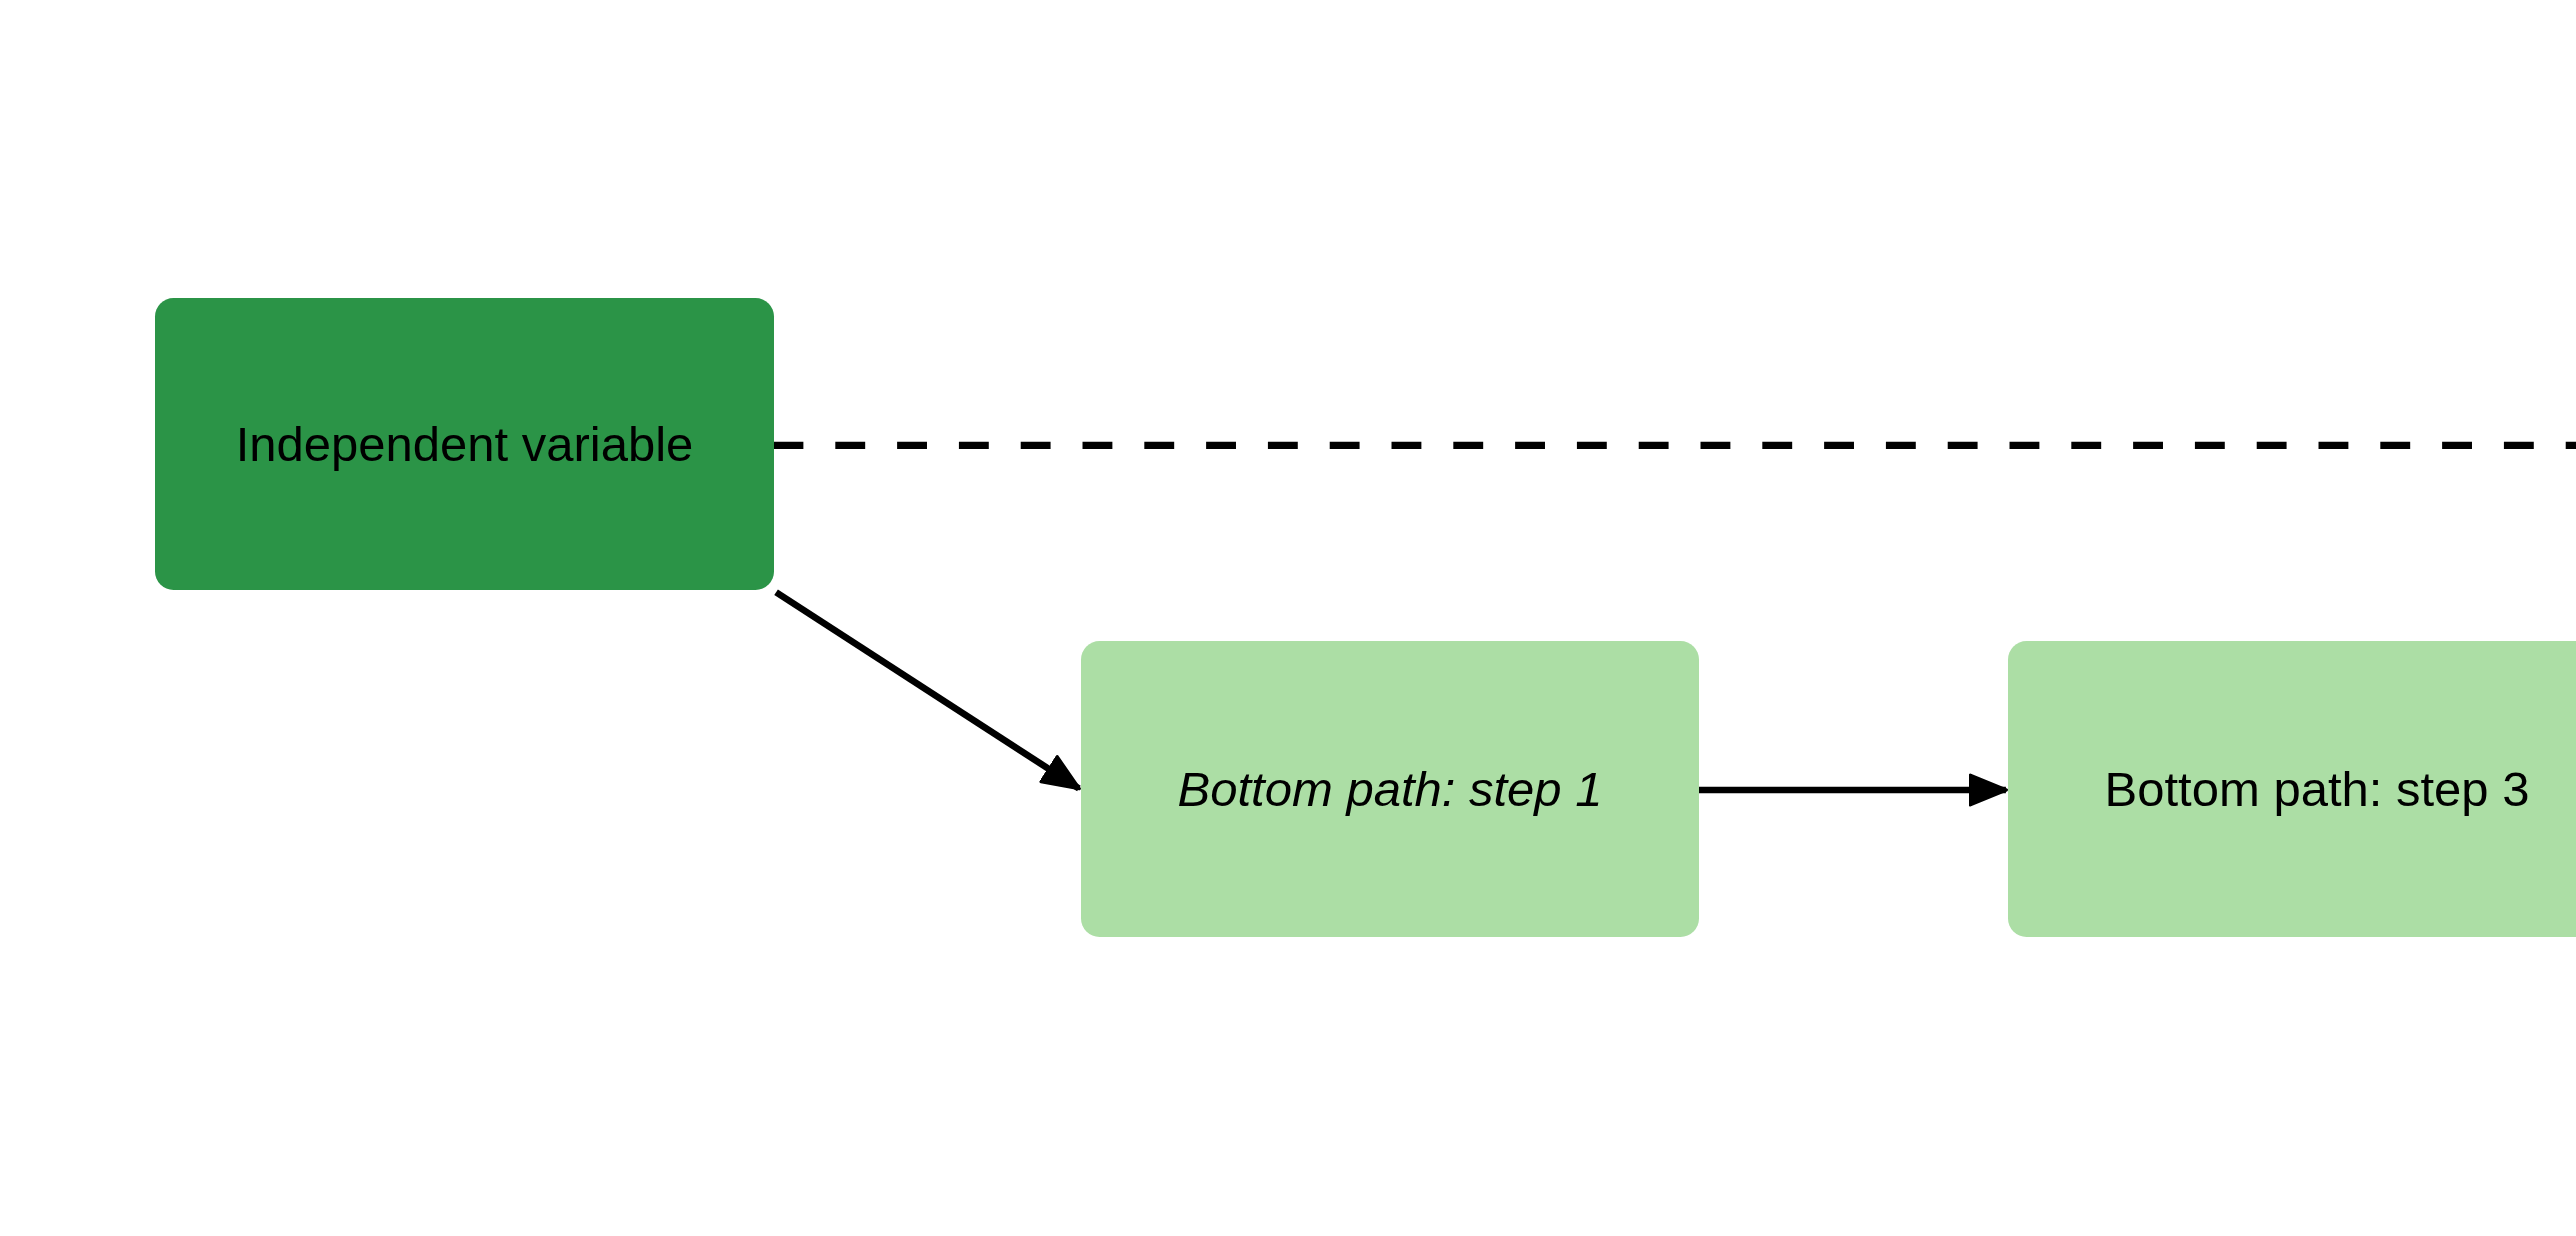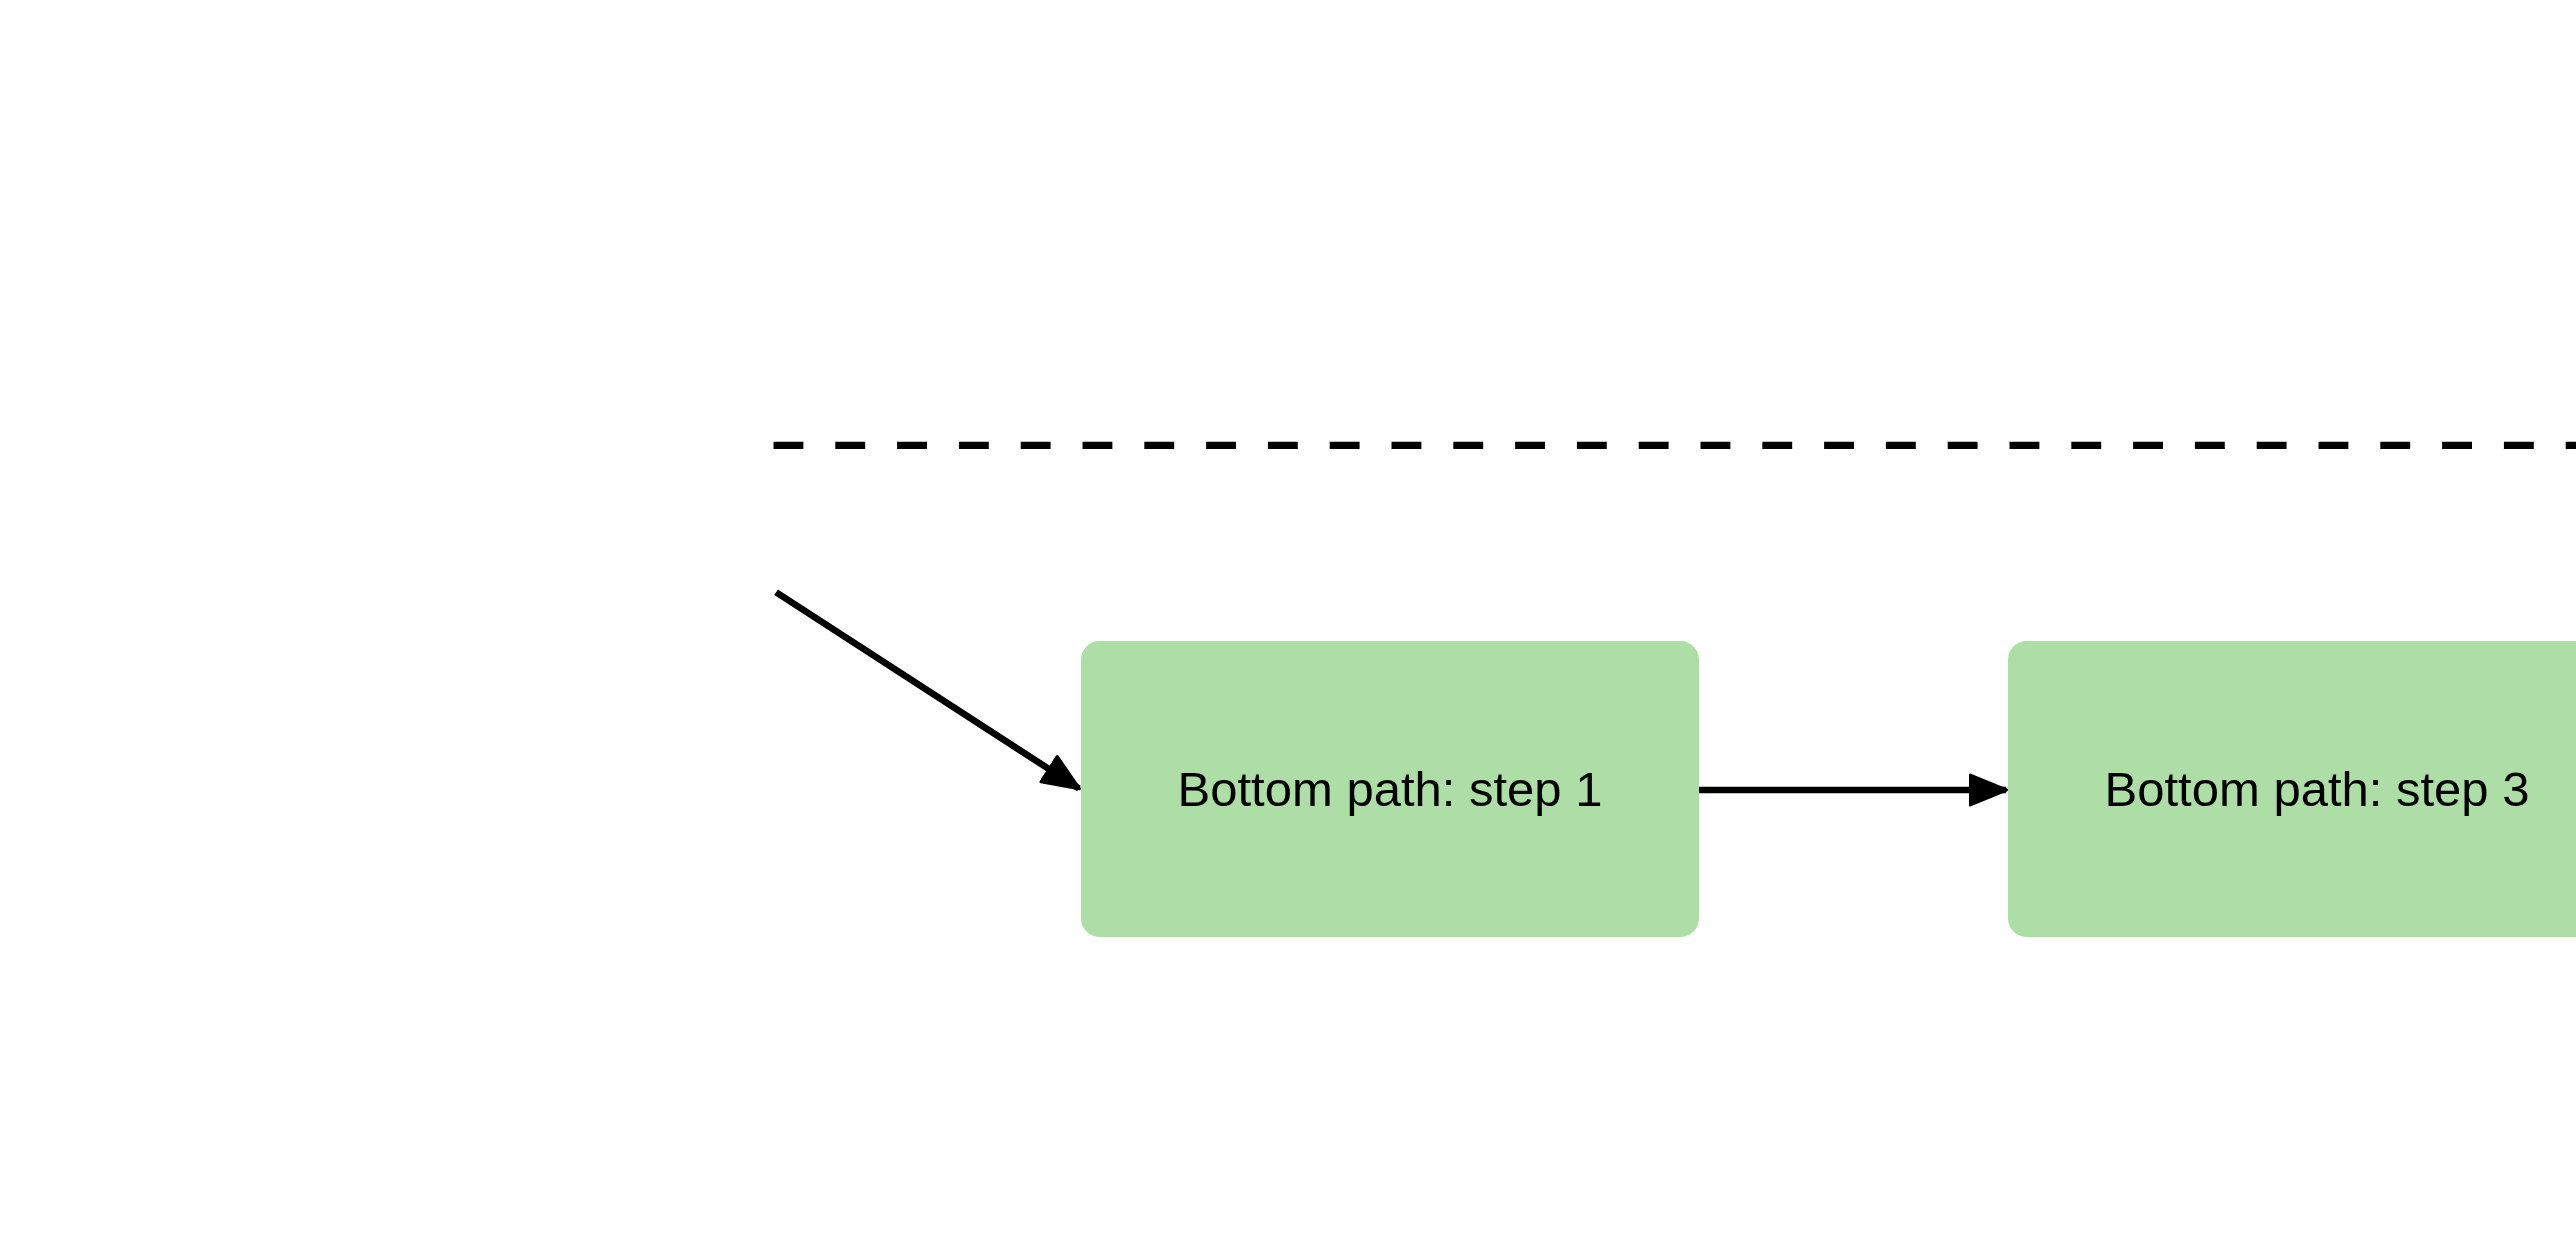--- a/index.html
+++ b/index.html
@@ -36,21 +36,21 @@
     display: flex;
     align-items: center;
     justify-content: center;
     border-radius: 18.5px;
     color: #000000;
     font-size: 49px;
     line-height: 1.2;
     text-align: center;
   }
   #node-independent { left: 155px;  top: 298px;  width: 619px; height: 292px; }
-  #node-step1       { left: 1081px; top: 641px; width: 618px; height: 296px; }
+  #node-step1       { left: 1081px; top: 641px; width: 618px; height: 296px; font-style: italic; }
   #node-step2       { left: 2008px; top: 641px; width: 618px; height: 296px; }
 </style>
 </head>
 <body>
 
 <div class="canvas">
 
   <svg class="edges-layer" viewBox="0 0 7200 2400" xmlns="http://www.w3.org/2000/svg">
     <defs>
       <marker id="arrowhead" viewBox="0 0 76 66" refX="72" refY="33" markerUnits="userSpaceOnUse" markerWidth="76" markerHeight="66" orient="auto">
@@ -60,20 +60,23 @@
 
     <path class="edge dashed" marker-end="url(#arrowhead)" d="M1501,865 L5700,865"></path>
 
     <path class="edge" marker-end="url(#arrowhead)" d="M1506,1150 L2094,1531"></path>
 
     <path class="edge" marker-end="url(#arrowhead)" d="M3298,1534 L3894,1534"></path>
 
     <path class="edge" marker-end="url(#arrowhead)" d="M5098,1528 L5698,1160"></path>
   </svg>
 
+  <div class="node" id="node-independent" style="background: rgb(43, 148, 71);">
+    <span>Independent variable</span>
+  </div>
 
   <div class="node" id="node-step1" style="background: rgb(172, 222, 165);">
     <span>Bottom path: step 1</span>
   </div>
 
   <div class="node" id="node-step2" style="background: rgb(172, 222, 165);">
     <span>Bottom path: step 3</span>
   </div>
 
 </div>

